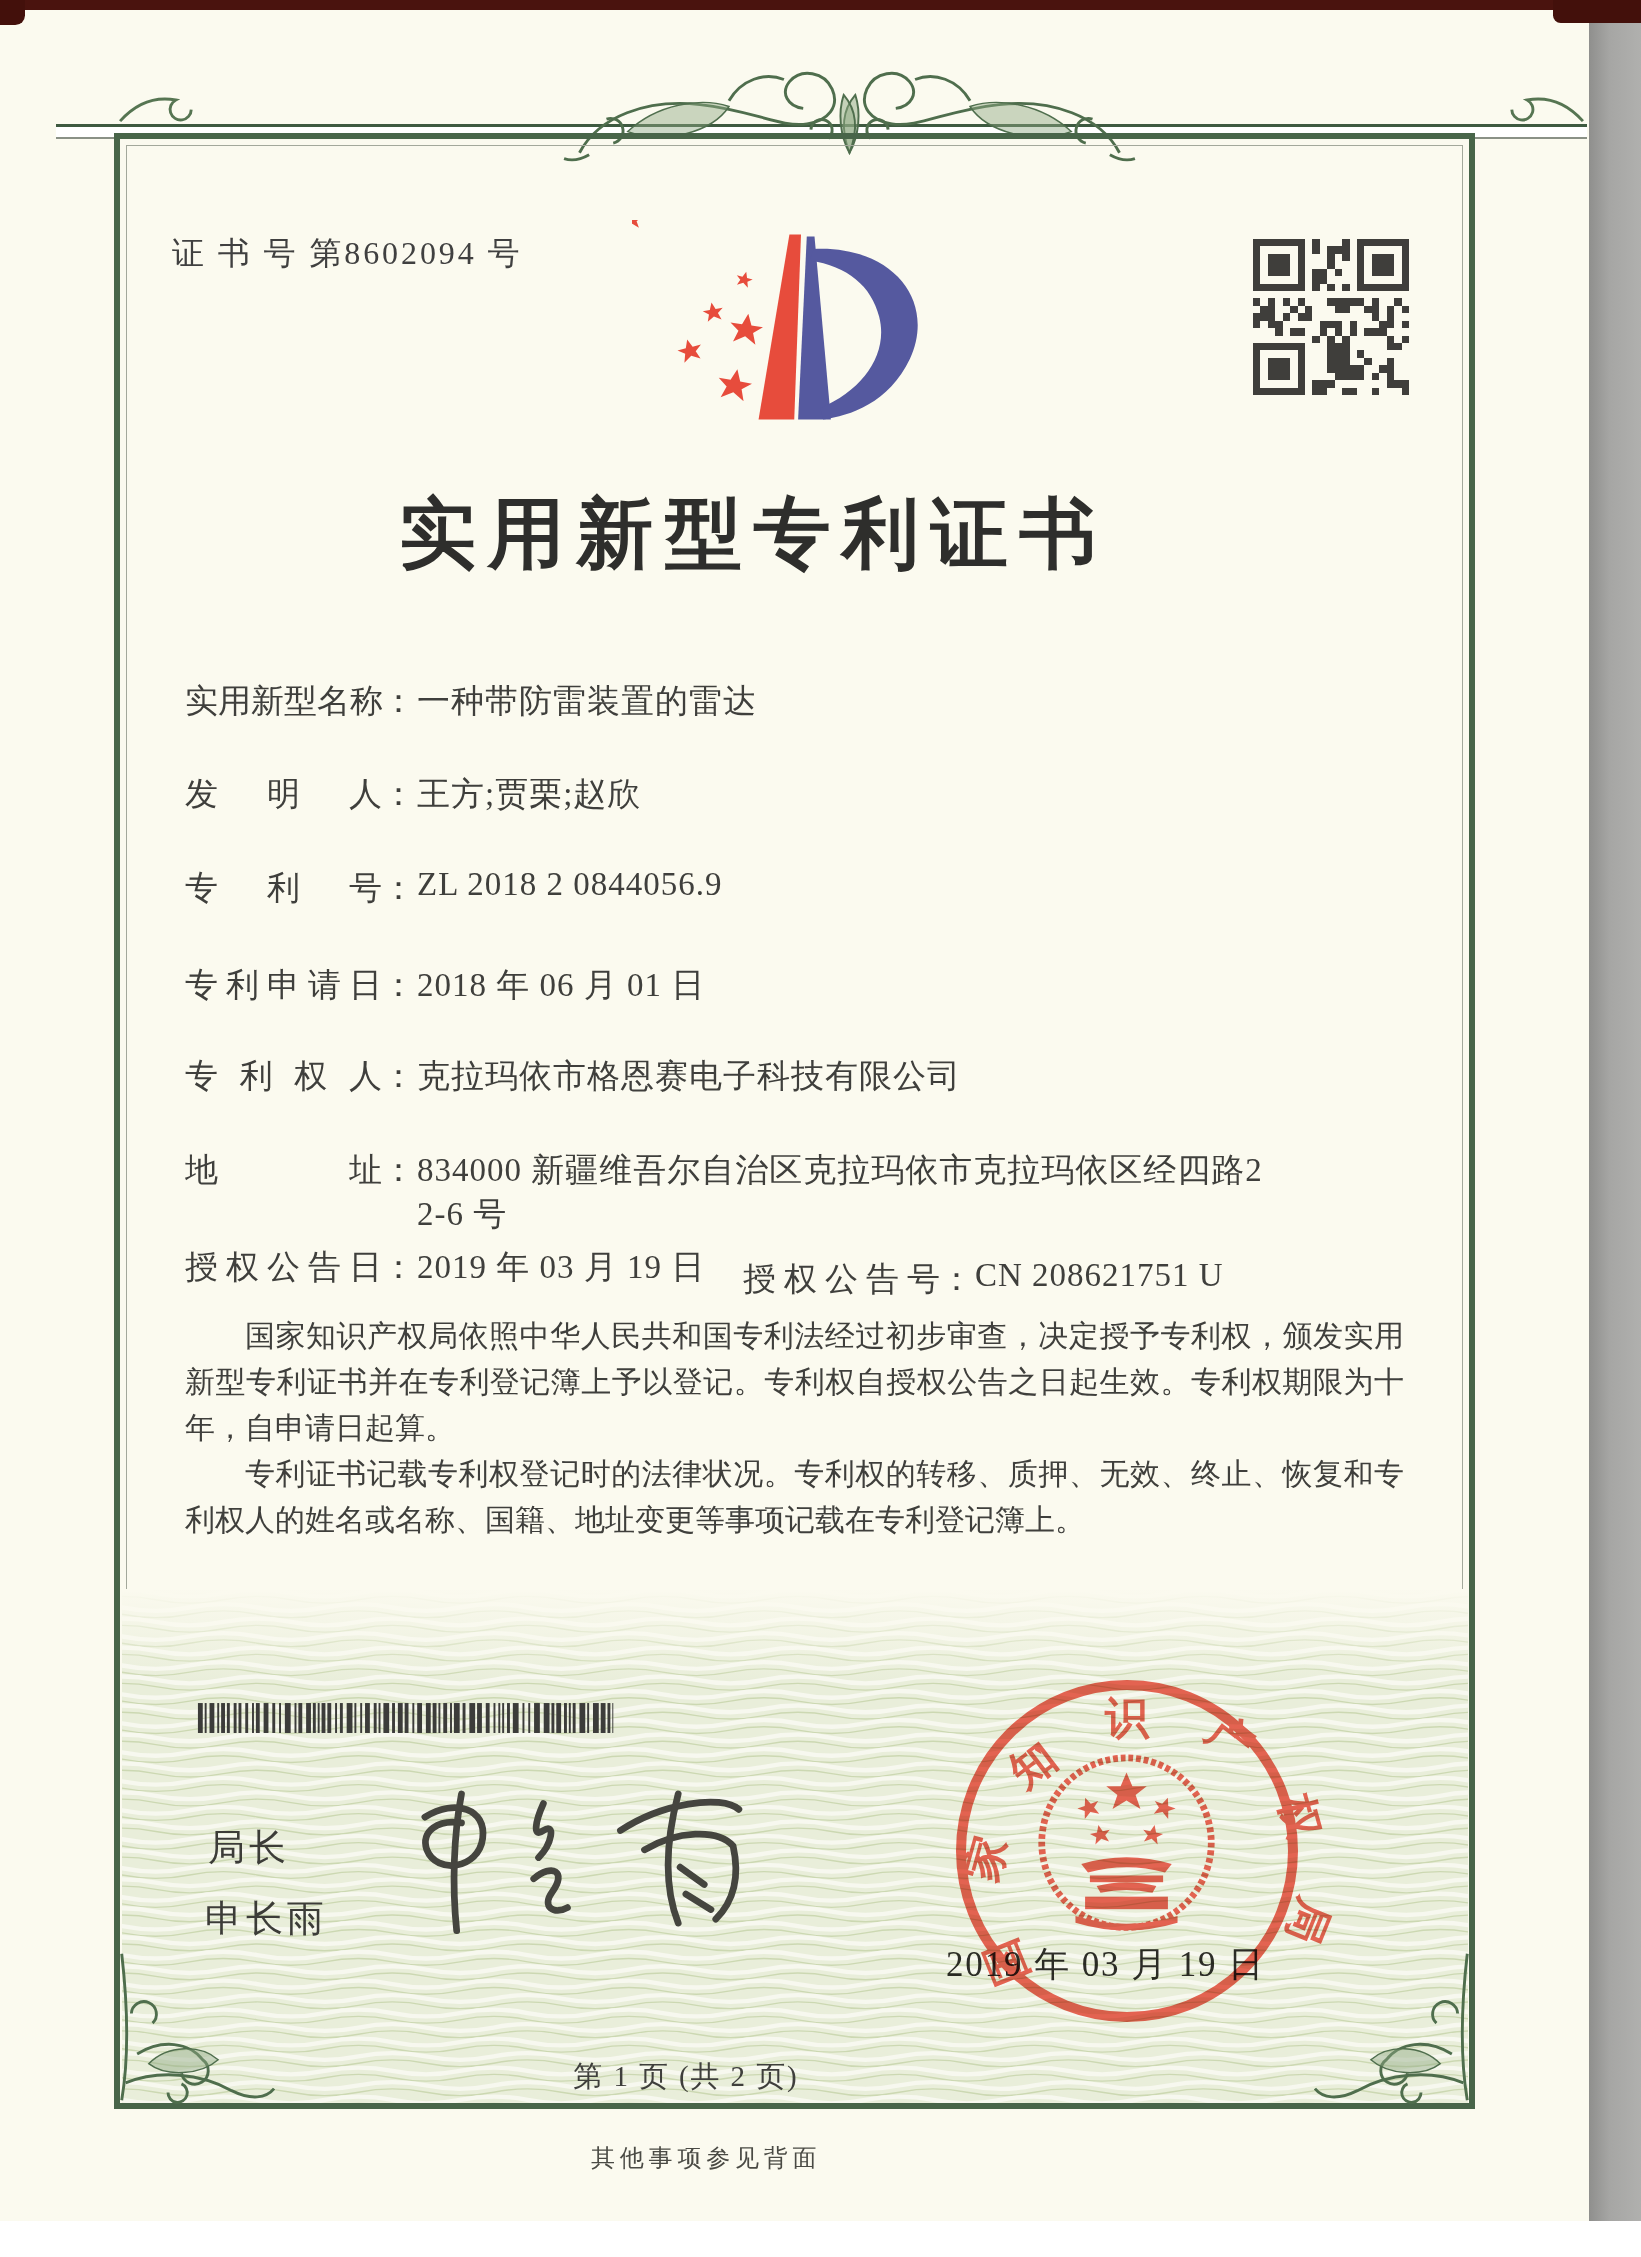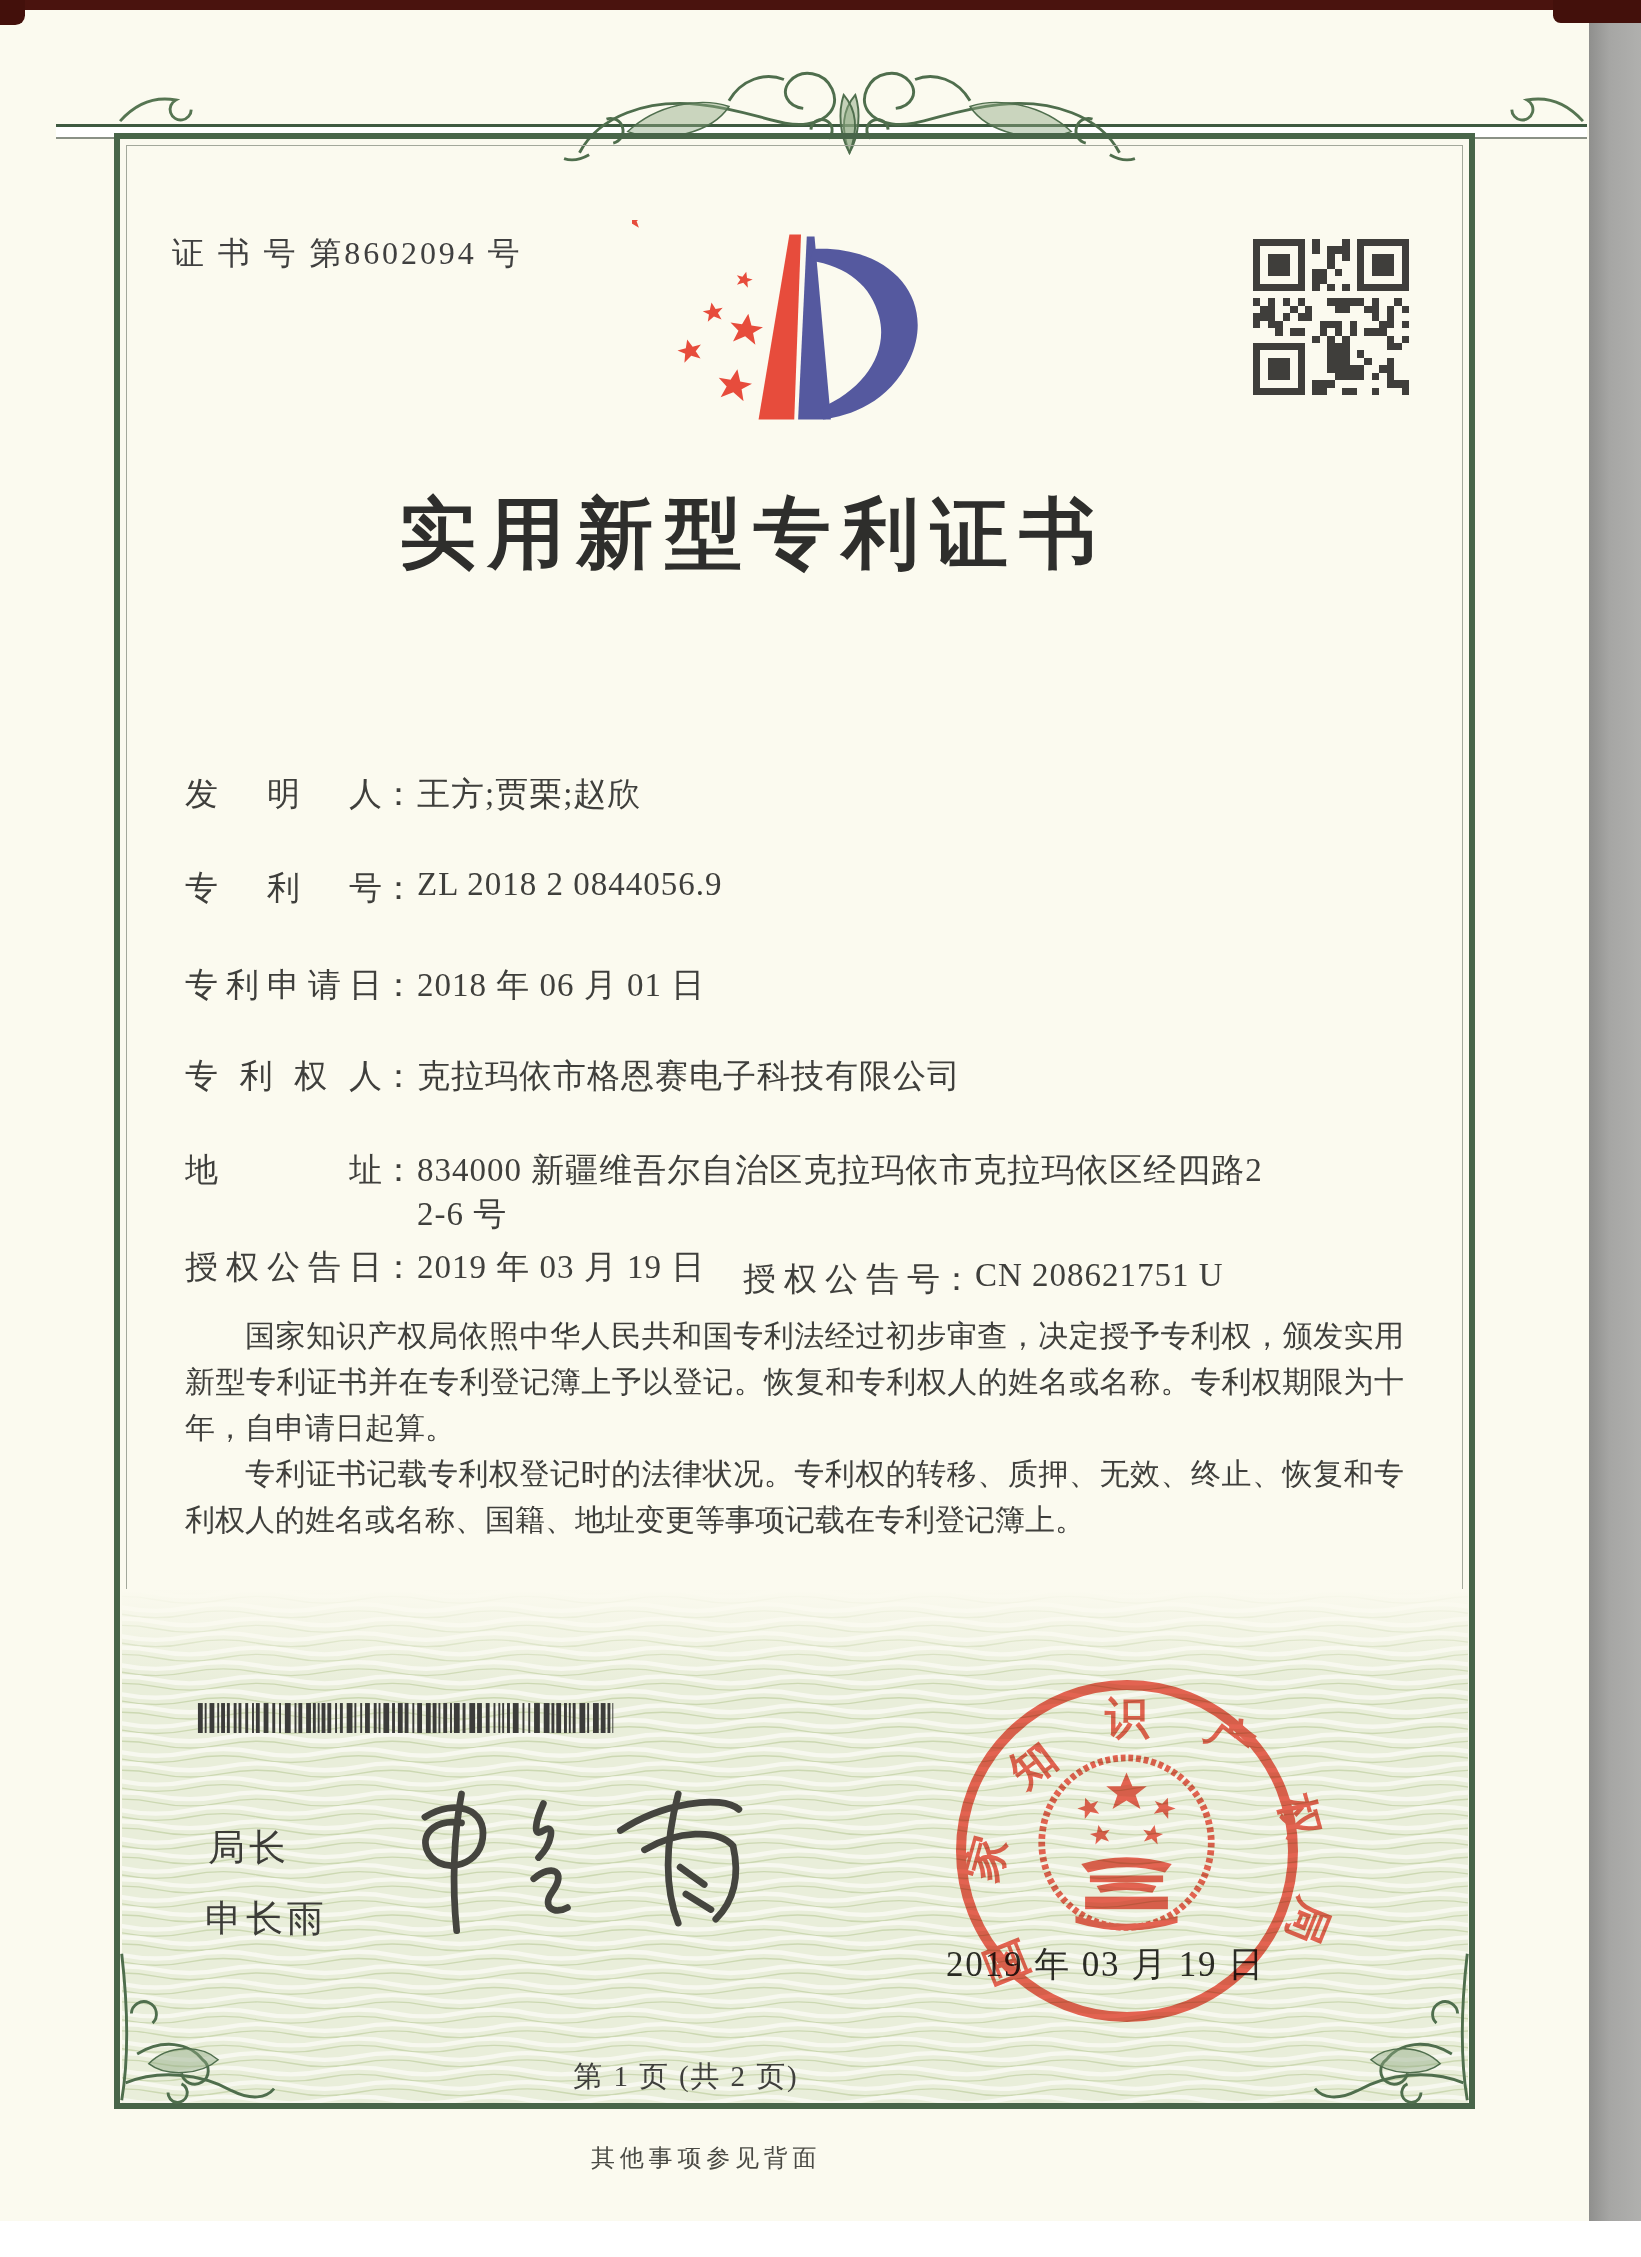--- a/index.html
+++ b/index.html
@@ -393,20 +393,23 @@
       <rect x="8" y="20" width="1" height="1" fill="#3f3e3b"></rect>
       <rect x="9" y="20" width="1" height="1" fill="#3f3e3b"></rect>
       <rect x="12" y="20" width="1" height="1" fill="#3f3e3b"></rect>
       <rect x="13" y="20" width="1" height="1" fill="#3f3e3b"></rect>
       <rect x="16" y="20" width="1" height="1" fill="#3f3e3b"></rect>
       <rect x="20" y="20" width="1" height="1" fill="#3f3e3b"></rect>
     </svg>
 
   <div class="abs title">实用新型专利证书</div>
 
+  <div class="abs row" style="top:679px">
+    <span class="flabel">实用新型名称</span><span class="colon">：</span><span class="fvalue">一种带防雷装置的雷达</span>
+  </div>
   <div class="abs row" style="top:772px">
     <span class="flabel">发明人</span><span class="colon">：</span><span class="fvalue">王方;贾栗;赵欣</span>
   </div>
   <div class="abs row" style="top:866px">
     <span class="flabel">专利号</span><span class="colon">：</span><span class="fvalue">ZL 2018 2 0844056.9</span>
   </div>
   <div class="abs row" style="top:963px">
     <span class="flabel">专利申请日</span><span class="colon">：</span><span class="fvalue">2018 年 06 月 01 日</span>
   </div>
   <div class="abs row" style="top:1054px">
@@ -416,21 +419,21 @@
     <span class="flabel">地址</span><span class="colon">：</span><span class="fvalue"><div>834000 新疆维吾尔自治区克拉玛依市克拉玛依区经四路2</div><div>2-6 号</div></span>
   </div>
   <div class="abs row" style="top:1245px">
     <span class="flabel">授权公告日</span><span class="colon">：</span><span class="fvalue">2019 年 03 月 19 日</span>
     <span class="grant2">
       <span class="flabel">授权公告号</span><span class="colon">：</span><span class="fvalue">CN 208621751 U</span>
     </span>
   </div>
 
   <div class="abs paras">
-    <p>国家知识产权局依照中华人民共和国专利法经过初步审查，决定授予专利权，颁发实用新型专利证书并在专利登记簿上予以登记。恢复和专利权人的姓名或名称。专利权期限为十年，自申请日起算。</p>
+    <p>国家知识产权局依照中华人民共和国专利法经过初步审查，决定授予专利权，颁发实用新型专利证书并在专利登记簿上予以登记。专利权自授权公告之日起生效。专利权期限为十年，自申请日起算。</p>
     <p>专利证书记载专利权登记时的法律状况。专利权的转移、质押、无效、终止、恢复和专利权人的姓名或名称、国籍、地址变更等事项记载在专利登记簿上。</p>
   </div>
 
   <svg id="barcode" class="abs" style="left:196px;top:1701px;" width="425" height="35" viewBox="0 0 440 36">
       <rect x="2" y="2" width="5" height="31" fill="#3c3c3a"></rect>
       <rect x="9" y="2" width="2" height="31" fill="#3c3c3a"></rect>
       <rect x="14" y="2" width="5" height="31" fill="#3c3c3a"></rect>
       <rect x="22" y="2" width="2" height="31" fill="#3c3c3a"></rect>
       <rect x="26" y="2" width="4" height="31" fill="#3c3c3a"></rect>
       <rect x="32" y="2" width="3" height="31" fill="#3c3c3a"></rect>

